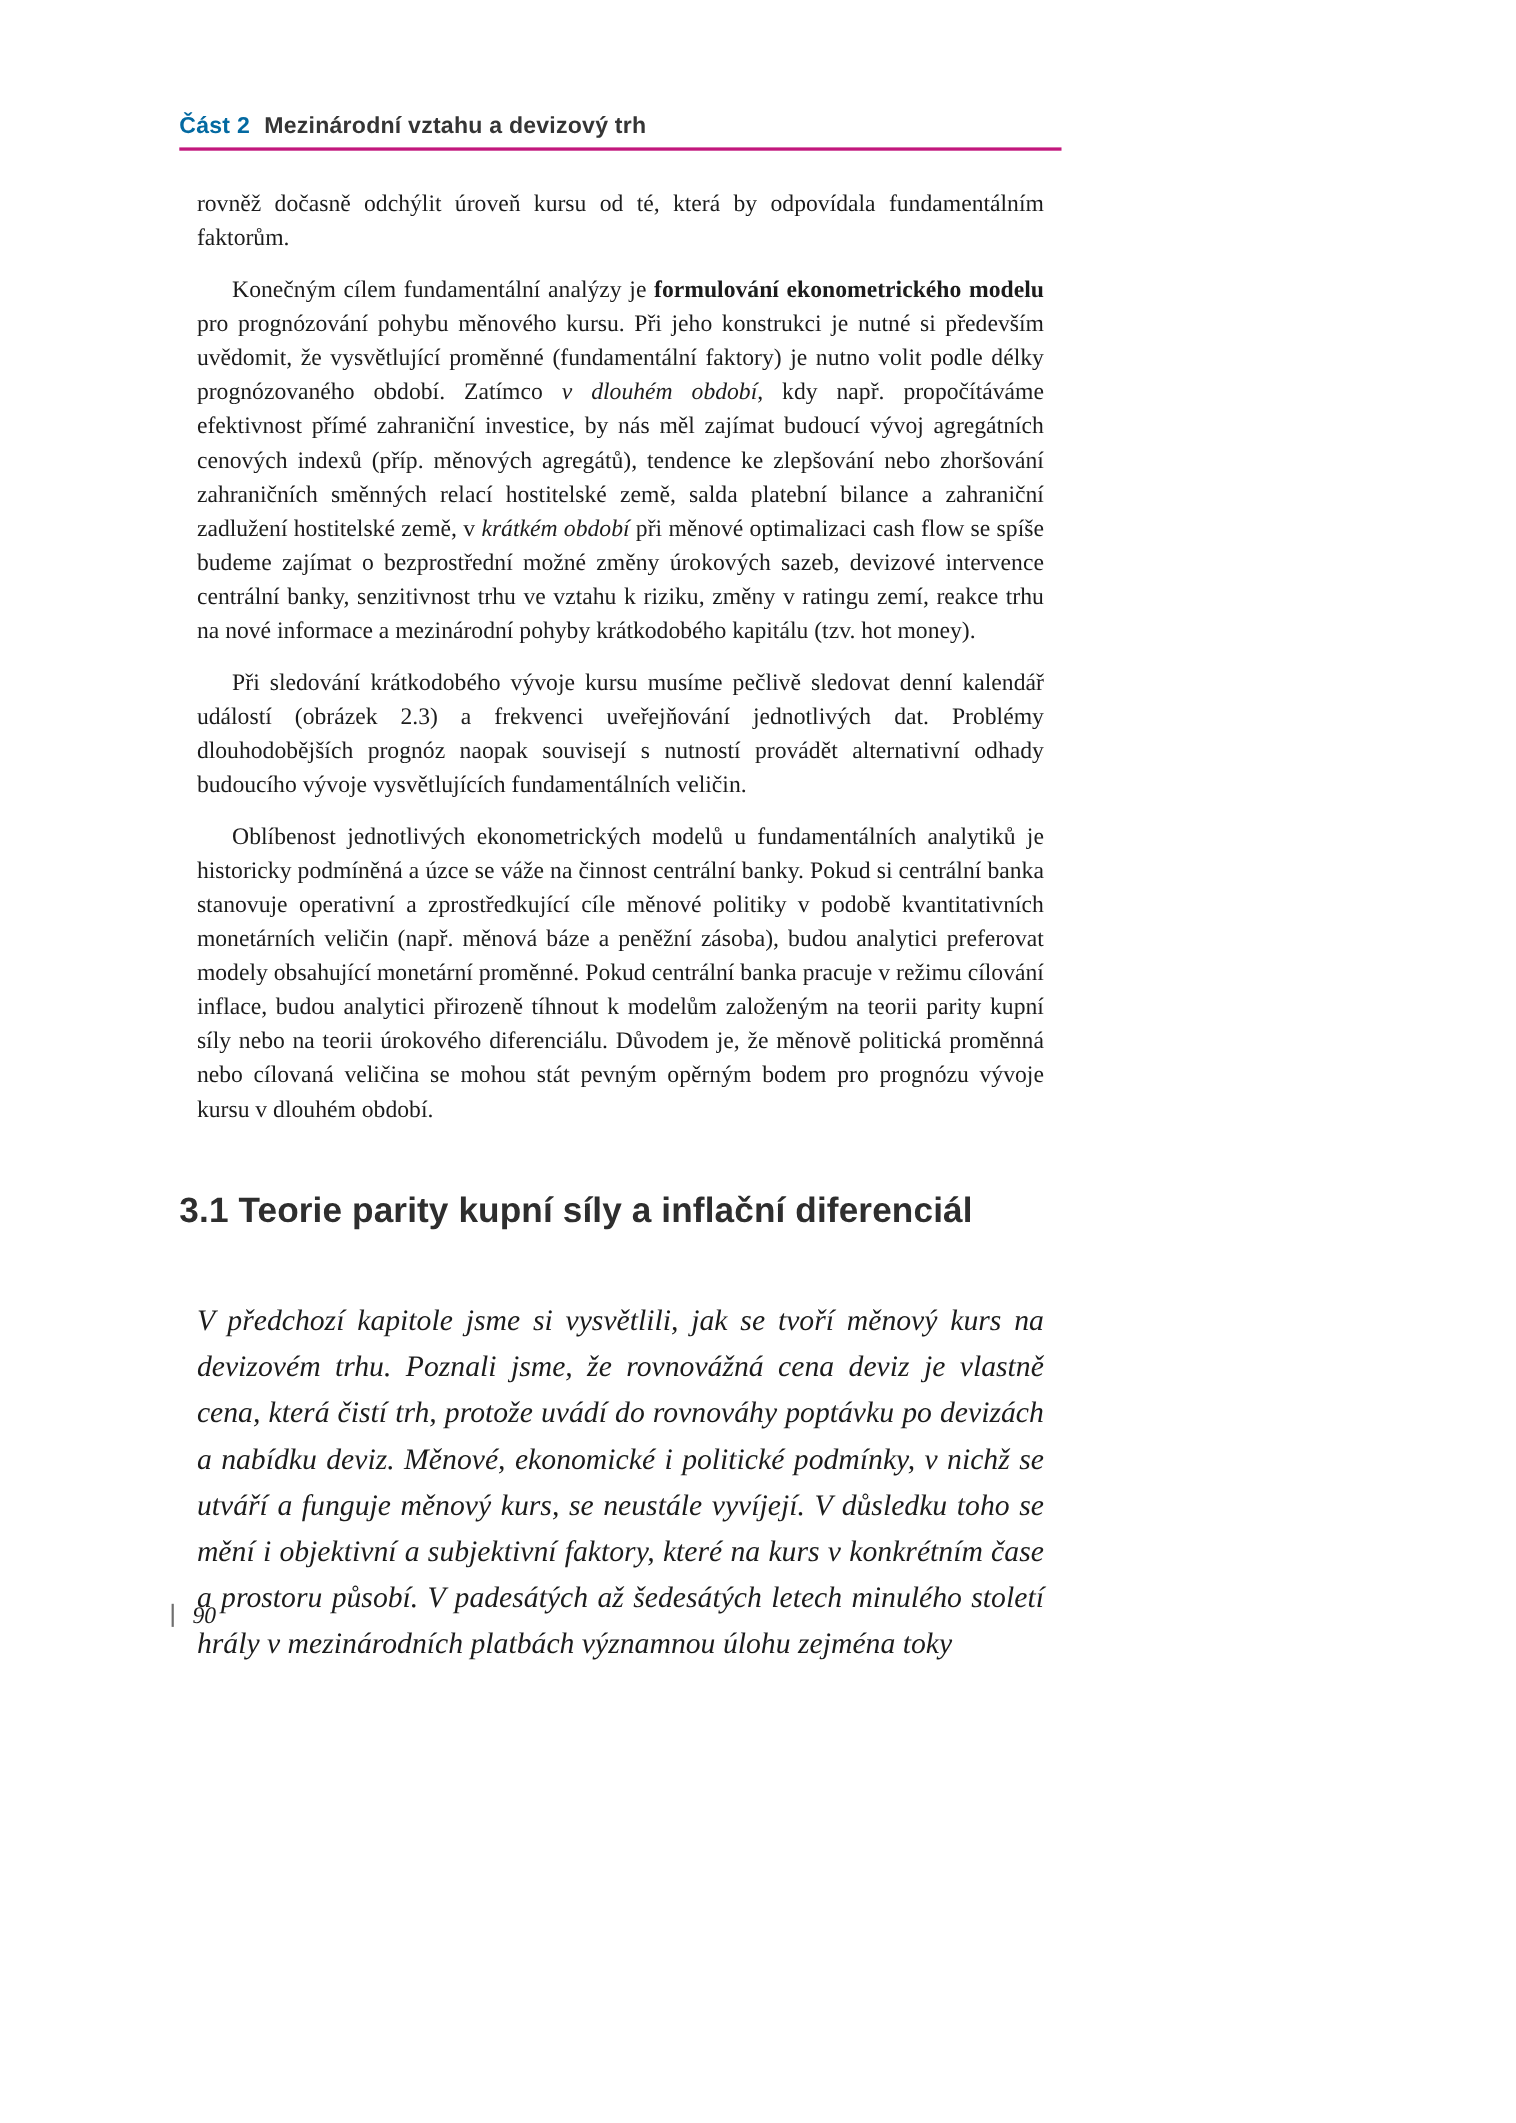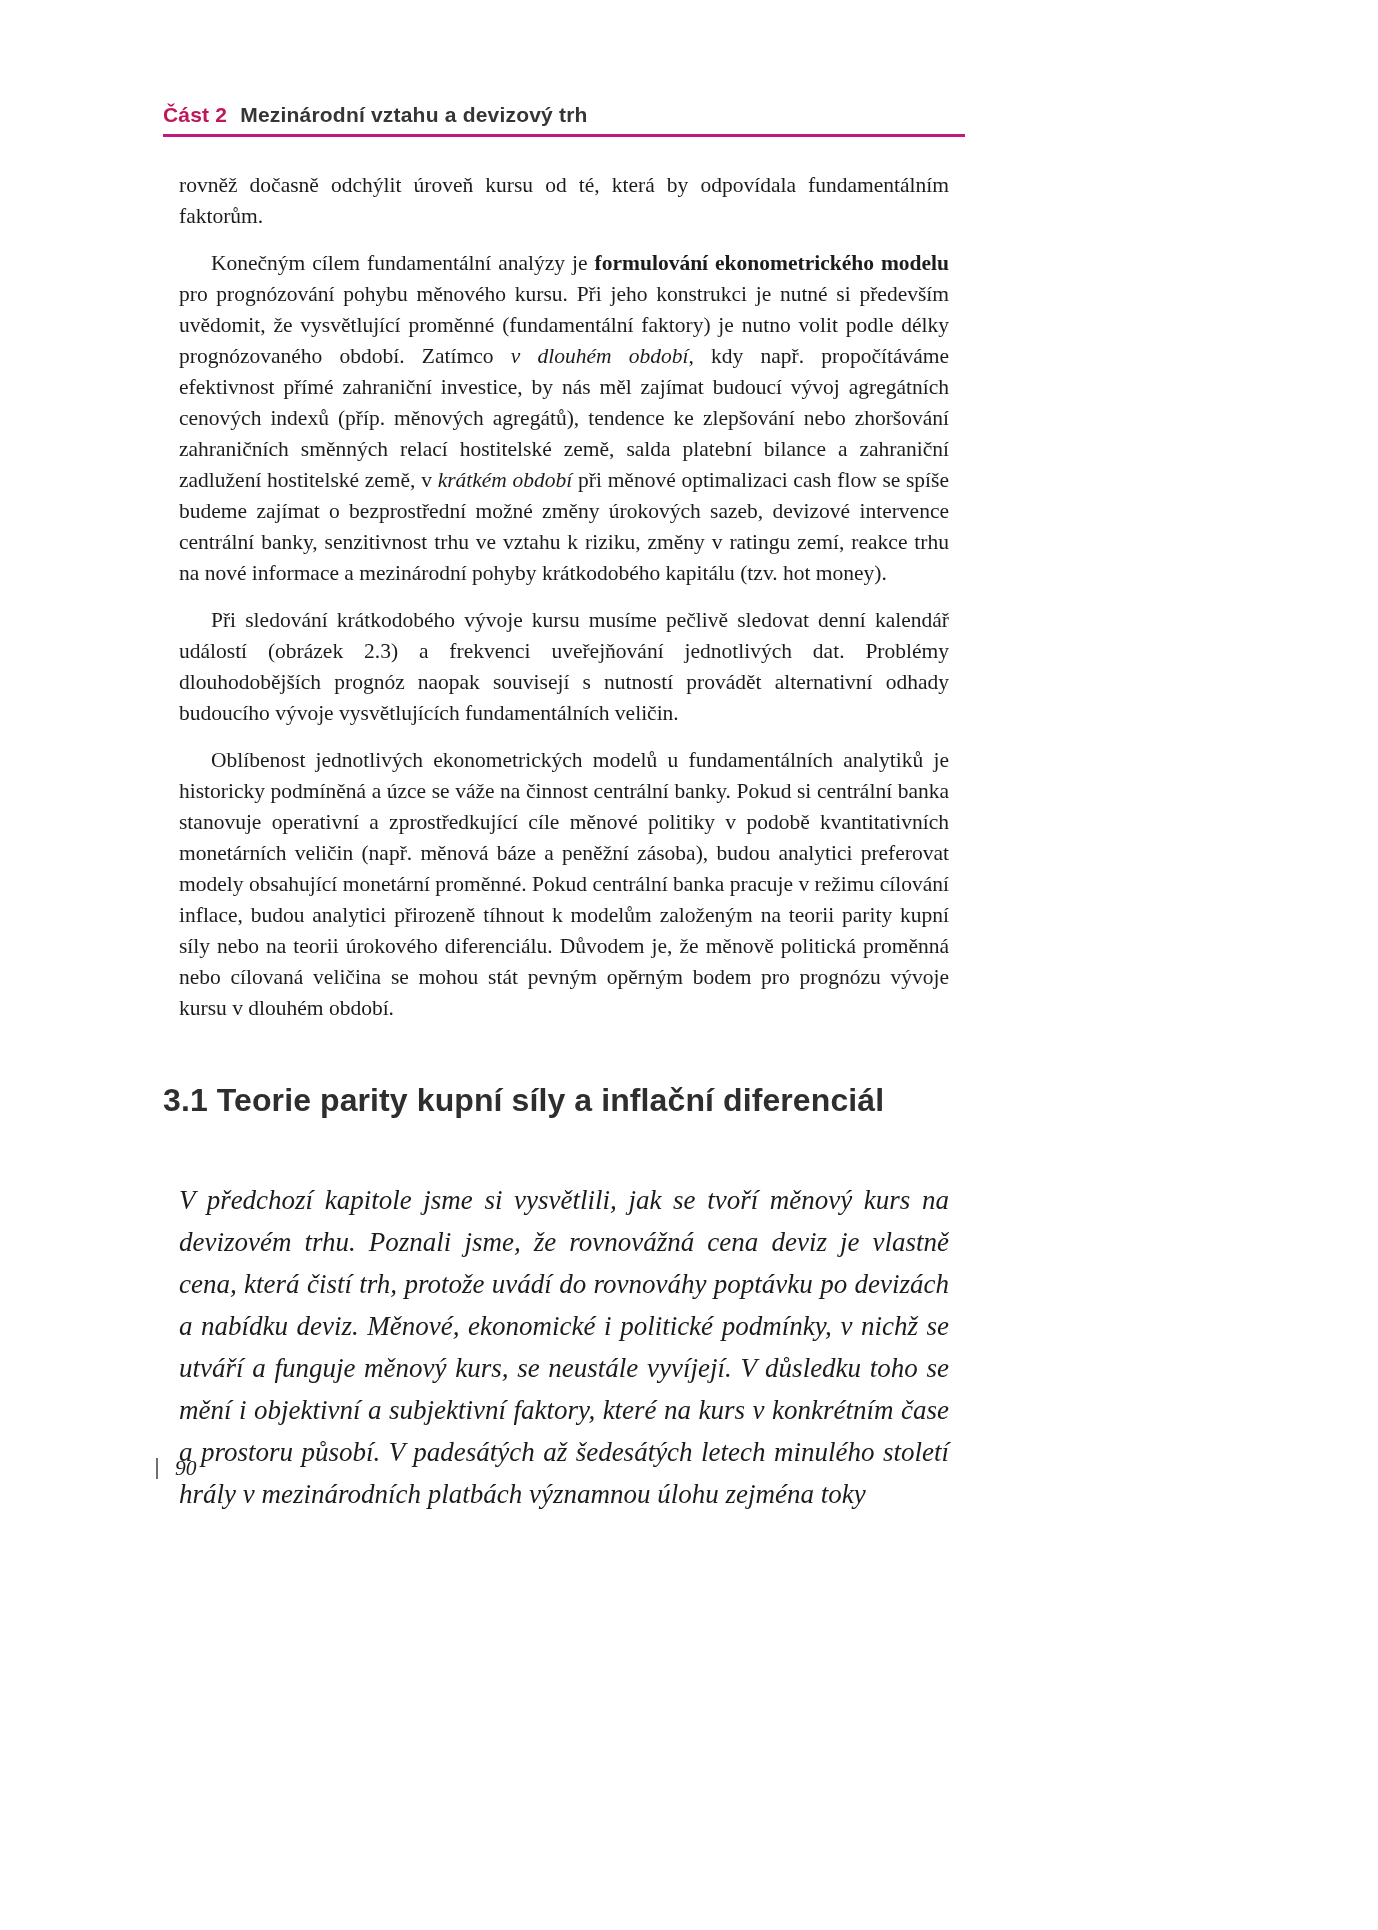--- a/index.html
+++ b/index.html
@@ -24,21 +24,21 @@
   
   .chapter-header {
     margin-top: 103px;
     font-family: "Liberation Sans", sans-serif;
     font-weight: bold;
     font-size: 21px;
     letter-spacing: 0.2px;
     white-space: nowrap;
   }
   .part-label {
-    color: #be185d;
+    color: #0369a1;
     margin-right: 13px;
   }
   .part-title {
     color: #353535;
   }
   .header-rule {
     border: none;
     border-top: 3px solid #c2187c;
     margin: 7px 0 0 0;
     width: 100%;

